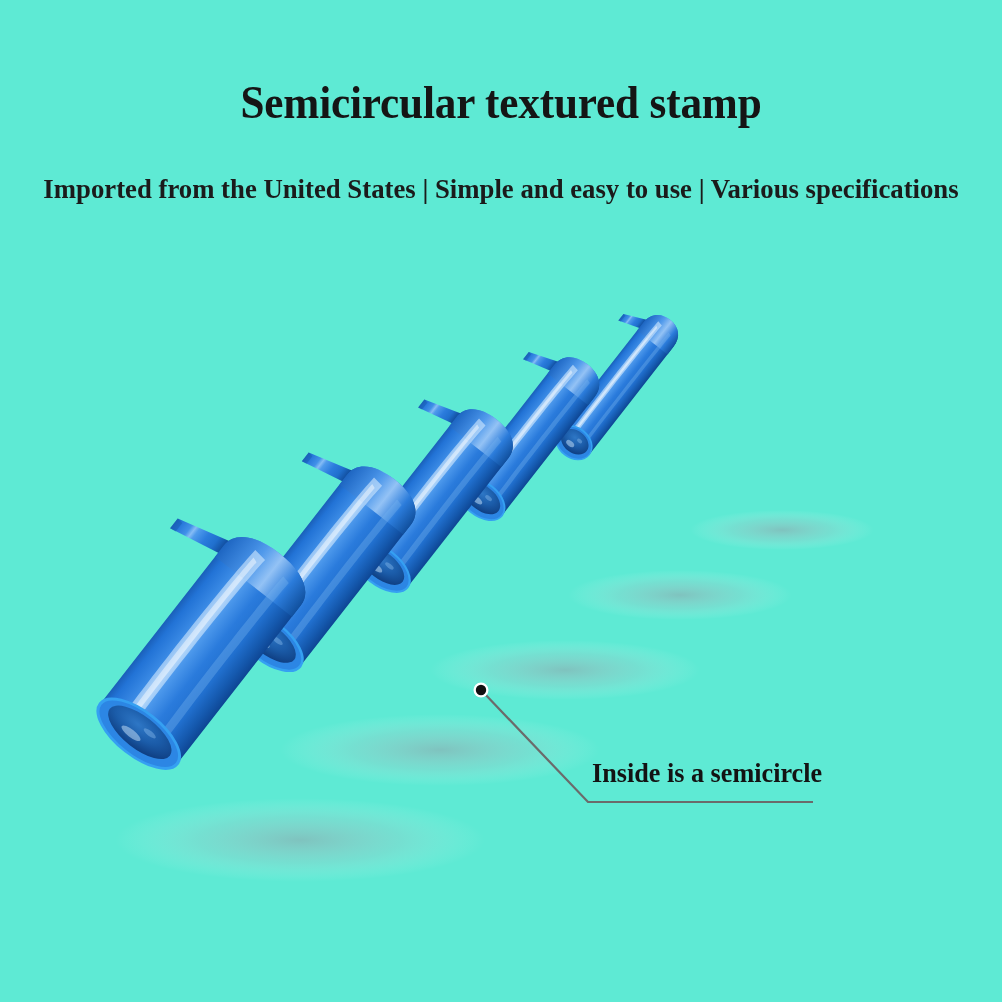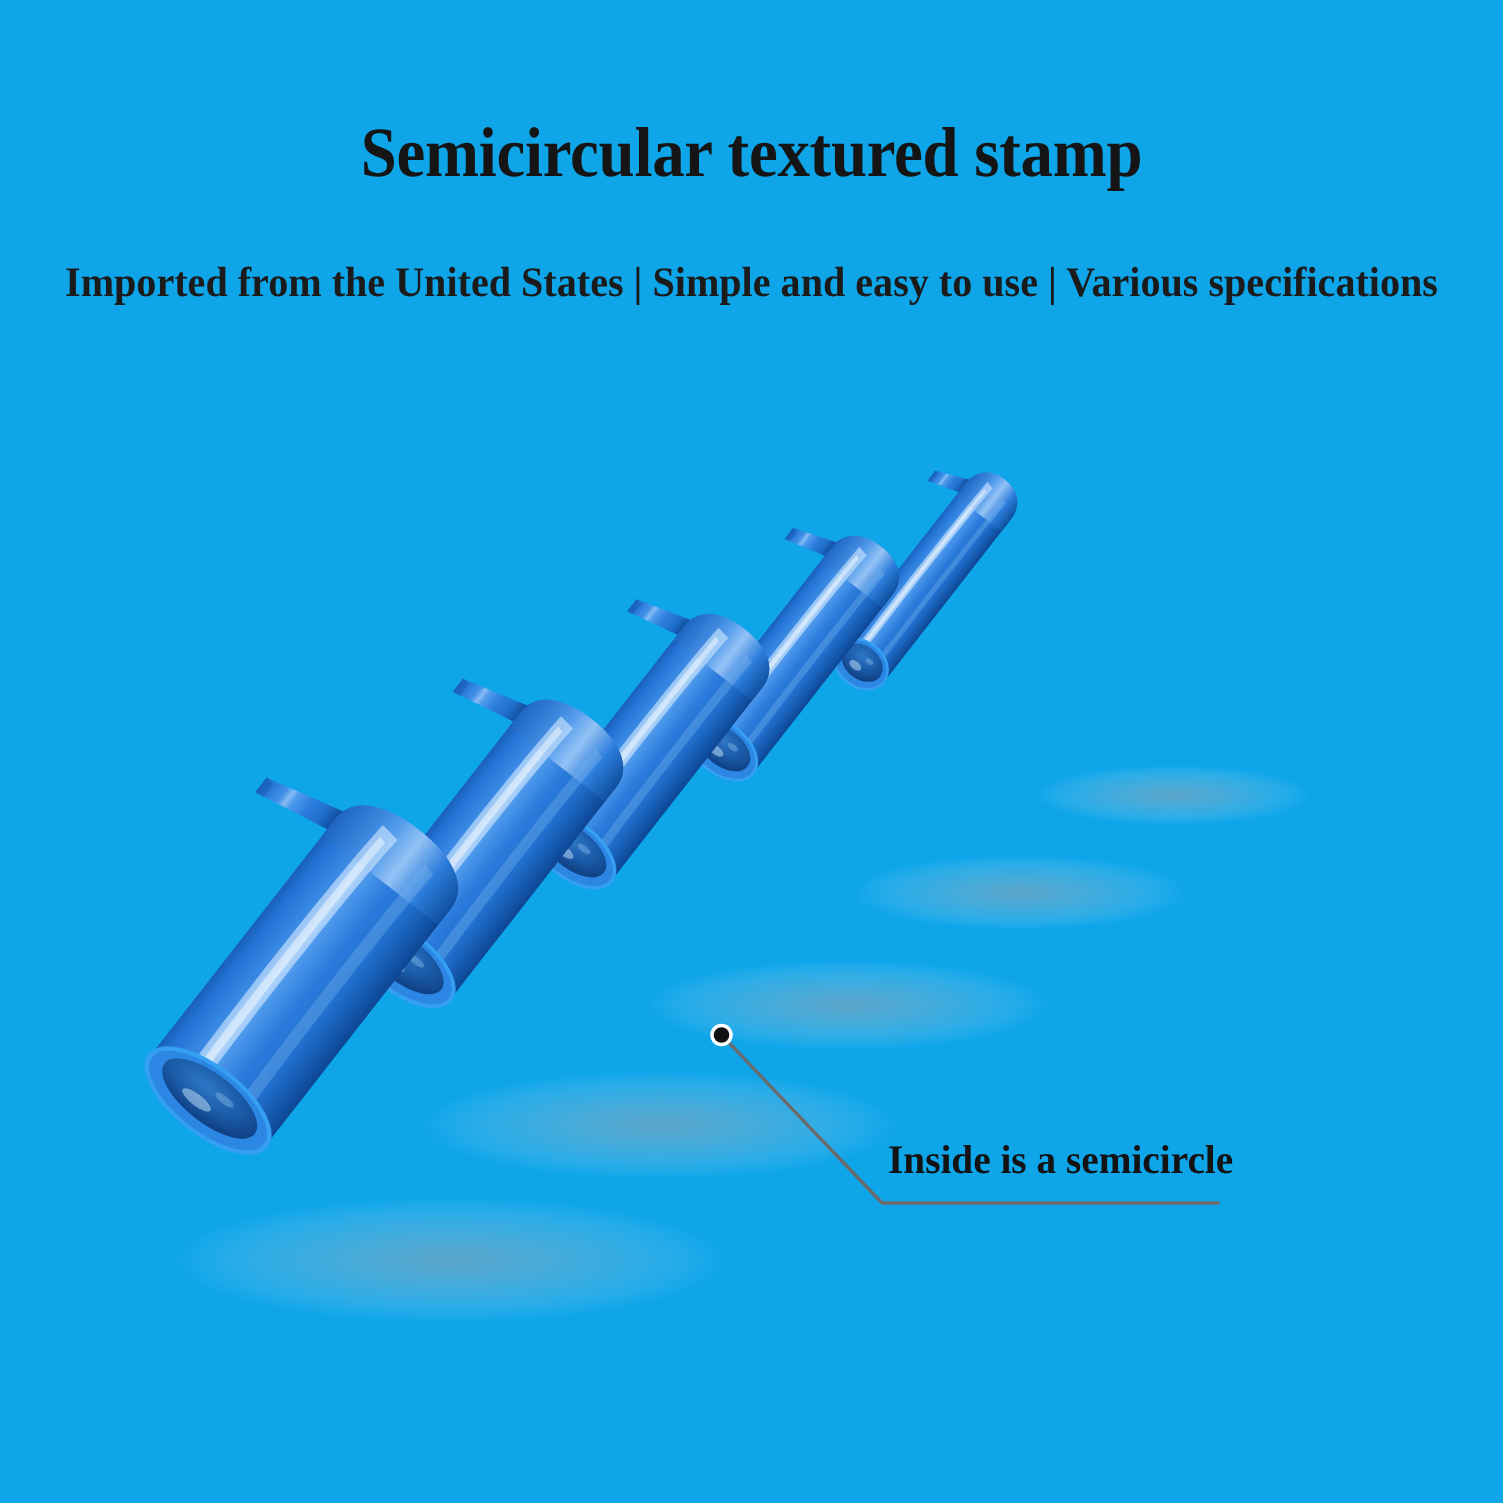--- a/index.html
+++ b/index.html
@@ -4,21 +4,21 @@
 <title>Semicircular textured stamp</title>
 <style>
   html,body{margin:0;padding:0;}
   body{
     width:1002px;height:1002px;
     background:#ffffff;
     font-family:"Liberation Serif","DejaVu Serif",serif;
     overflow:hidden;
     position:relative;
   }
-  #stage{position:relative;width:1002px;height:1002px;background:#0ea5e9;overflow:hidden;}
+  #stage{position:relative;width:1002px;height:1002px;background:#5eead4;overflow:hidden;}
 
   
   .title{
     position:absolute;left:0;top:74px;width:1002px;
     text-align:center;
     font-size:47px;
     line-height:56px;
     font-weight:700;
     color:#151515;
     letter-spacing:-0.2px;

